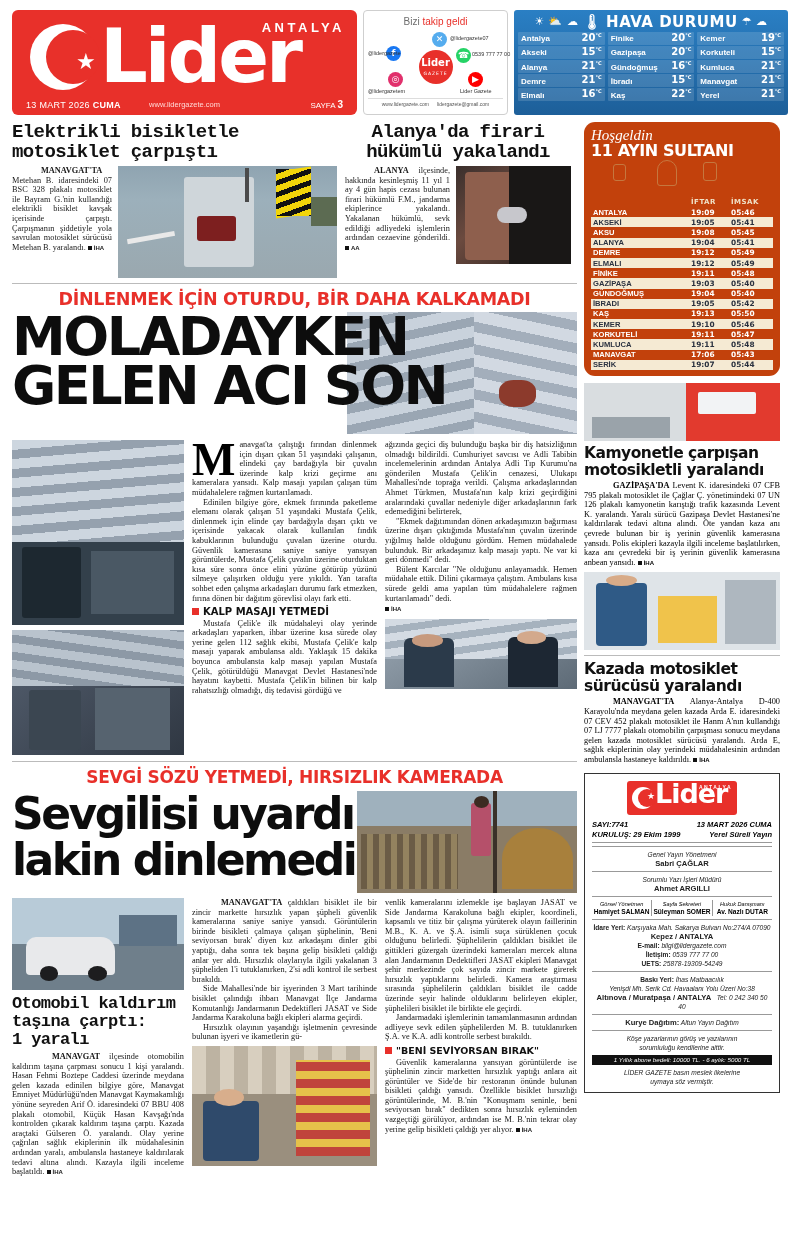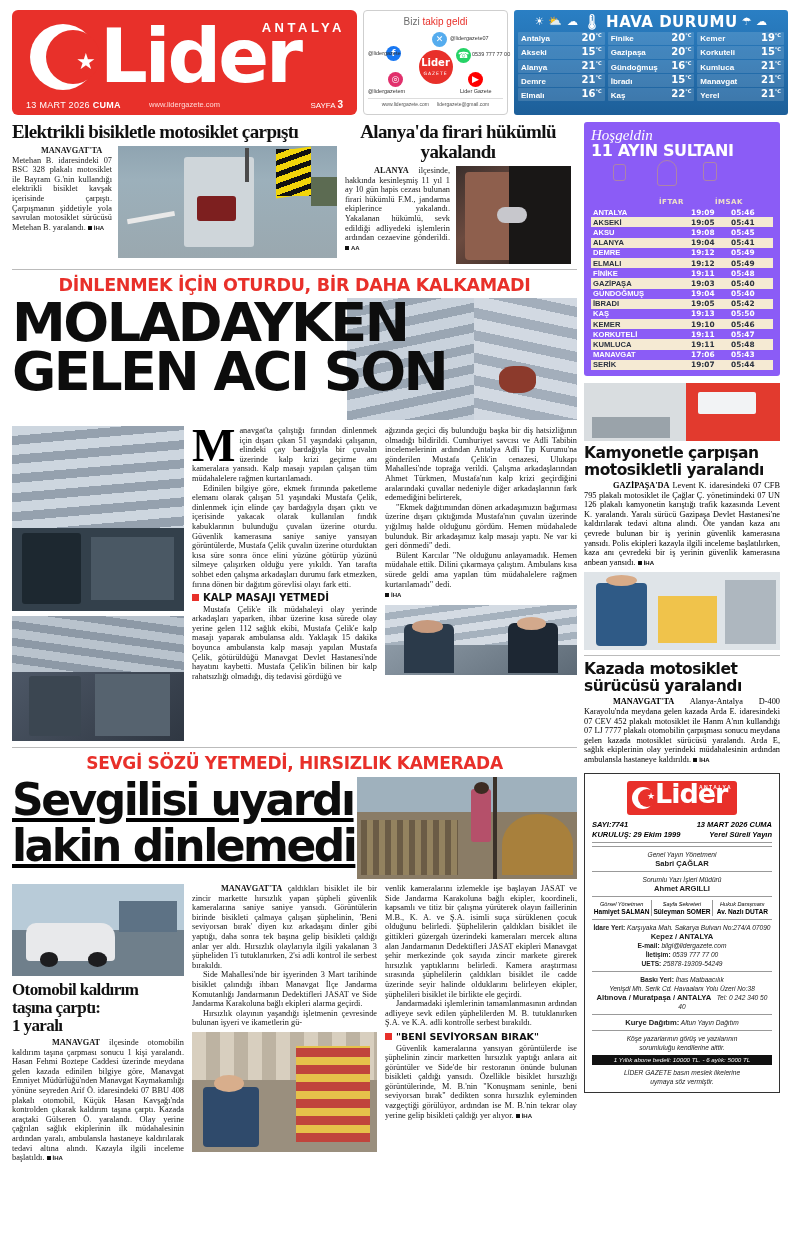--- a/index.html
+++ b/index.html
@@ -116,21 +116,21 @@
   .left-col { width: 565px; }
   .right-col { width: 196px; }
 
   .rule { height: 1px; background: #bbb; margin: 5px 0; }
 
   
   .top-stories { display: flex; gap: 8px; }
   .ts-a { width: 325px; }
   .ts-b { width: 226px; }
   .hl2 {
-    font-family: Liberation Serif, serif; font-weight: bold;
+    font-family: Liberation Mono, monospace; font-weight: bold;
     font-size: 19px; line-height: 20px; color: #111; letter-spacing: -0.6px;
   }
   .hl2.center { text-align: center; }
   .ts-flow { margin-top: 4px; display: flex; gap: 6px; }
   .ts-text {
     font-size: 8.3px; line-height: 9.6px; text-align: justify; color: #1a1a1a;
     font-family: "Liberation Serif", serif;
   }
   .lead { font-weight: bold; padding-left: 29px; }
   .src { font-family: "Liberation Sans", sans-serif; font-size: 6px; font-weight: bold; }
@@ -162,41 +162,41 @@
   .dropcap {
     float: left; font-family: "Liberation Serif", serif; font-weight: bold;
     font-size: 46px; line-height: 36px; padding: 2px 4px 0 0; color: #000;
   }
   .subhead {
     font-family: "DejaVu Sans", sans-serif; font-weight: bold; font-size: 10px;
     color: #111; margin: 4px 0 2px; display: flex; align-items: center; gap: 4px;
   }
   .subhead .mark { width: 7px; height: 7px; background: #e8302a; display: inline-block; }
   .prayer-box {
-    background: #8b5cf6; border-radius: 3px; padding: 6px 7px; color: #fff; position: relative;
+    background: #c2410c; border-radius: 11px; padding: 6px 7px; color: #fff; position: relative;
     overflow: hidden;
   }
   .hosgeldin {
     font-family: "Liberation Serif", serif; font-style: italic; font-size: 15px;
     color: #fff; line-height: 15px;
   }
   .sultani {
     font-family: "DejaVu Sans", sans-serif; font-weight: bold; font-size: 16px;
     color: #fff; letter-spacing: -0.4px; margin-top: -2px;
   }
   .lanterns { height: 38px; position: relative; opacity: .55; }
   .lant {
     position: absolute; border: 1.4px solid #c9a46a; border-radius: 3px;
   }
   .prayer-head {
     display: flex; font-family: "DejaVu Sans", sans-serif; font-weight: bold;
     font-size: 7px; color: #f0e2c8; letter-spacing: .5px; padding: 0 2px 1px;
   }
   .prayer-head .c1 { flex: 1; }
-  .prayer-head .c2, .prayer-head .c3 { width: 56px; text-align: left; }
+  .prayer-head .c2, .prayer-head .c3 { width: 40px; text-align: left; }
   .prow {
     display: flex; font-family: "Liberation Sans", sans-serif; font-size: 7.6px;
     padding: 0.6px 2px; align-items: center;
   }
   .prow .c1 { flex: 1; font-weight: bold; color: #ffffff; }
   .prow .c2, .prow .c3 { width: 40px; font-weight: bold; color: #ffffff; font-family: "DejaVu Sans", sans-serif; font-size: 7.4px;}
   .prow.alt { background: #f5ead3; }
   .prow.alt .c1, .prow.alt .c2, .prow.alt .c3 { color: #2b3240; }
 
   .rhead {
@@ -397,21 +397,21 @@
               <div class="ph-strip" style="left:88%;top:28%;width:12%;height:26%;background:#5c6b52;"></div>
               <div class="ph-strip" style="left:4%;top:62%;width:22%;height:5px;background:#e9e9e9;transform:rotate(-10deg);"></div>
             </div>
           </div>
         </div>
 
         <div class="ts-b">
           <div class="hl2 center">Alanya'da firari hükümlü yakalandı</div>
           <div class="ts-flow">
             <div class="ts-text" style="width:105px;">
-              <span class="lead">ALANYA</span><span> ilçesinde, hakkında kesinleşmiş 11 yıl 1 ay 10 gün hapis cezası bulunan firari hükümlü F.M., jandarma ekiplerince yakalandı. Yakalanan hükümlü, sevk edildiği adliyedeki işlemlerin ardından cezaevine gönderildi.</span>
+              <span class="lead">ALANYA</span><span> ilçesinde, hakkında kesinleşmiş 11 yıl 1 ay 4 gün hapis cezası bulunan firari hükümlü F.M., jandarma ekiplerince yakalandı. Yakalanan hükümlü, sevk edildiği adliyedeki işlemlerin ardından cezaevine gönderildi.</span>
               <span class="sq"></span><span class="src">AA</span>
             </div>
             <div class="photo" style="flex:1;height:98px;background:linear-gradient(140deg,#3a2f2c,#6b4a3f 40%,#241f1d);">
               <div class="ph-strip" style="left:8%;top:6%;width:42%;height:90%;background:#8e5f4d;border-radius:4px;"></div>
               <div class="ph-strip" style="left:46%;top:0;width:56%;height:100%;background:#191716;"></div>
               <div class="ph-strip" style="left:36%;top:42%;width:26%;height:16%;background:#c7c7cc;border-radius:8px;"></div>
             </div>
           </div>
         </div>
       </div>
@@ -470,21 +470,21 @@
             </div>
           </div>
         </div>
       </div>
 
       <div class="rule" style="margin-top:6px;"></div>
 
       <div>
         <div class="redbar" style="font-size:17px;">SEVGİ SÖZÜ YETMEDİ, HIRSIZLIK KAMERADA</div>
 
-        <div class="mega-wrap" style="height:102px;margin-top:4px;text-decoration:underline;">
+        <div class="mega-wrap" style="height:102px;margin-top:4px;">
           <div class="photo" style="position:absolute;right:0;top:0;width:220px;height:102px;background:linear-gradient(160deg,#b0a089,#6d6355);">
             <div class="ph-strip" style="left:0;top:0;right:0;height:34%;background:#9fb1bd;"></div>
             <div class="ph-strip" style="left:0;top:34%;right:0;bottom:0;background:#8a7c66;"></div>
             <div class="ph-strip" style="left:2%;top:42%;width:44%;height:54%;background:repeating-linear-gradient(90deg,#6b5c46 0 6px,#93825f 6px 12px);"></div>
             <div class="ph-strip" style="left:52%;top:12%;width:9%;height:52%;background:#b5506a;border-radius:3px;"></div>
             <div class="ph-strip" style="left:53%;top:5%;width:7%;height:12%;background:#3c2b22;border-radius:50%;"></div>
             <div class="ph-strip" style="left:66%;top:36%;width:32%;height:60%;background:#a8803c;border-radius:50% 50% 0 0;"></div>
             <div class="ph-strip" style="left:62%;top:0;width:4px;height:100%;background:#3a3129;"></div>
           </div>
           <div class="mega" style="position:relative;font-size:44px;line-height:46px;">Sevgilisi uyardı</div>

